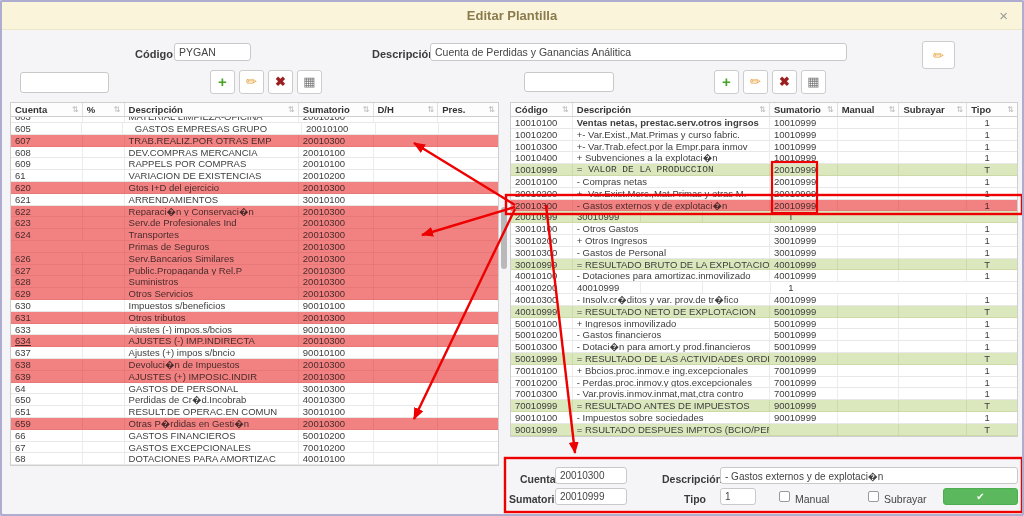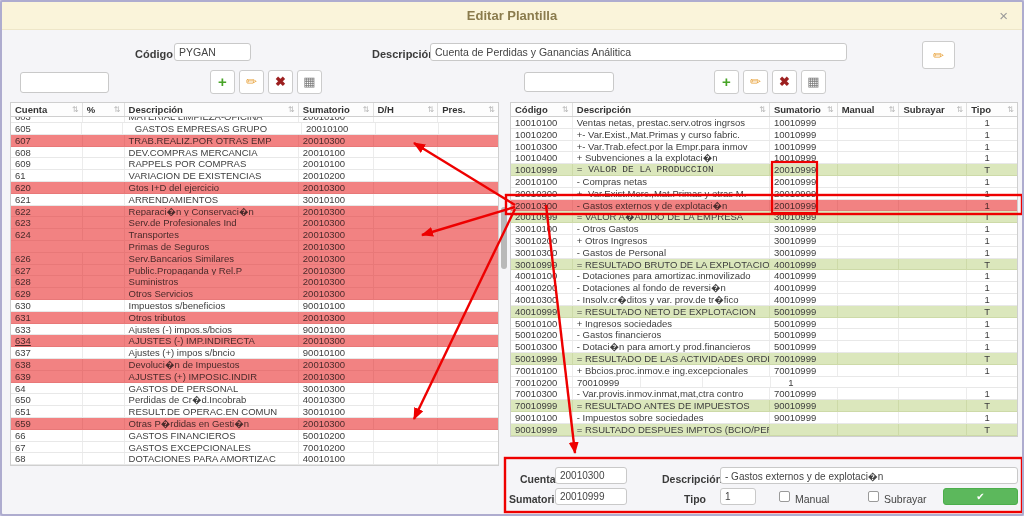--- a/index.html
+++ b/index.html
@@ -385,21 +385,21 @@
           <span class="sort">⇅</span>
         </div>
         <div class="th" style="width: 50px;">
           <span>Tipo</span>
           <span class="sort">⇅</span>
         </div>
       </div>
     <div class="tbody" id="right-body" style="height:319px;">
         <div class="tr">
           <div class="td" style="width: 62px;">10010100</div>
-          <div class="td" style="width: 198px;">Ventas netas, prestac.serv.otros ingrsos</div>
+          <div class="td" style="width: 198px; font-weight: bold;">Ventas netas, prestac.serv.otros ingrsos</div>
           <div class="td" style="width: 68px;">10010999</div>
           <div class="td" style="width: 62px;"></div>
           <div class="td" style="width: 68px;"></div>
           <div class="td td-tipo" style="width: 50px;">1</div>
         </div>
         <div class="tr">
           <div class="td" style="width: 62px;">10010200</div>
           <div class="td" style="width: 198px;">+- Var.Exist.,Mat.Primas y curso fabric.</div>
           <div class="td" style="width: 68px;">10010999</div>
           <div class="td" style="width: 62px;"></div>
@@ -449,21 +449,20 @@
         <div class="tr red">
           <div class="td" style="width: 62px;">20010300</div>
           <div class="td" style="width: 198px;">- Gastos externos y de explotaci�n</div>
           <div class="td" style="width: 68px;">20010999</div>
           <div class="td" style="width: 62px;"></div>
           <div class="td" style="width: 68px;"></div>
           <div class="td td-tipo" style="width: 50px;">1</div>
         </div>
         <div class="tr green">
           <div class="td" style="width: 62px;">20010999</div>
-          <div class="td" style="width: 198px;">= VALOR A�ADIDO DE LA EMPRESA</div>
           <div class="td" style="width: 68px;">30010999</div>
           <div class="td" style="width: 62px;"></div>
           <div class="td" style="width: 68px;"></div>
           <div class="td td-tipo" style="width: 50px;">T</div>
         </div>
         <div class="tr">
           <div class="td" style="width: 62px;">30010100</div>
           <div class="td" style="width: 198px;">- Otros Gastos</div>
           <div class="td" style="width: 68px;">30010999</div>
           <div class="td" style="width: 62px;"></div>
@@ -497,21 +496,20 @@
         <div class="tr">
           <div class="td" style="width: 62px;">40010100</div>
           <div class="td" style="width: 198px;">- Dotaciones para amortizac.inmovilizado</div>
           <div class="td" style="width: 68px;">40010999</div>
           <div class="td" style="width: 62px;"></div>
           <div class="td" style="width: 68px;"></div>
           <div class="td td-tipo" style="width: 50px;">1</div>
         </div>
         <div class="tr">
           <div class="td" style="width: 62px;">40010200</div>
-          <div class="td" style="width: 198px;">- Dotaciones al fondo de reversi�n</div>
           <div class="td" style="width: 68px;">40010999</div>
           <div class="td" style="width: 62px;"></div>
           <div class="td" style="width: 68px;"></div>
           <div class="td td-tipo" style="width: 50px;">1</div>
         </div>
         <div class="tr">
           <div class="td" style="width: 62px;">40010300</div>
           <div class="td" style="width: 198px;">- Insolv.cr�ditos y var. prov.de tr�fico</div>
           <div class="td" style="width: 68px;">40010999</div>
           <div class="td" style="width: 62px;"></div>
@@ -521,21 +519,21 @@
         <div class="tr green">
           <div class="td" style="width: 62px;">40010999</div>
           <div class="td" style="width: 198px;">= RESULTADO NETO DE EXPLOTACION</div>
           <div class="td" style="width: 68px;">50010999</div>
           <div class="td" style="width: 62px;"></div>
           <div class="td" style="width: 68px;"></div>
           <div class="td td-tipo" style="width: 50px;">T</div>
         </div>
         <div class="tr">
           <div class="td" style="width: 62px;">50010100</div>
-          <div class="td" style="width: 198px;">+ Ingresos sociedades</div>
+          <div class="td" style="width: 198px;">+ Ingresos inmovilizado</div>
           <div class="td" style="width: 68px;">50010999</div>
           <div class="td" style="width: 62px;"></div>
           <div class="td" style="width: 68px;"></div>
           <div class="td td-tipo" style="width: 50px;">1</div>
         </div>
         <div class="tr">
           <div class="td" style="width: 62px;">50010200</div>
           <div class="td" style="width: 198px;">- Gastos financieros</div>
           <div class="td" style="width: 68px;">50010999</div>
           <div class="td" style="width: 62px;"></div>
@@ -561,20 +559,21 @@
         <div class="tr">
           <div class="td" style="width: 62px;">70010100</div>
           <div class="td" style="width: 198px;">+ Bbcios.proc.inmov.e ing.excepcionales</div>
           <div class="td" style="width: 68px;">70010999</div>
           <div class="td" style="width: 62px;"></div>
           <div class="td" style="width: 68px;"></div>
           <div class="td td-tipo" style="width: 50px;">1</div>
         </div>
         <div class="tr">
           <div class="td" style="width: 62px;">70010200</div>
+          <div class="td" style="width: 198px;">- Perdas.proc.inmov.y gtos.excepcionales</div>
           <div class="td" style="width: 68px;">70010999</div>
           <div class="td" style="width: 62px;"></div>
           <div class="td" style="width: 68px;"></div>
           <div class="td td-tipo" style="width: 50px;">1</div>
         </div>
         <div class="tr">
           <div class="td" style="width: 62px;">70010300</div>
           <div class="td" style="width: 198px;">- Var.provis.inmov.inmat,mat,ctra contro</div>
           <div class="td" style="width: 68px;">70010999</div>
           <div class="td" style="width: 62px;"></div>

